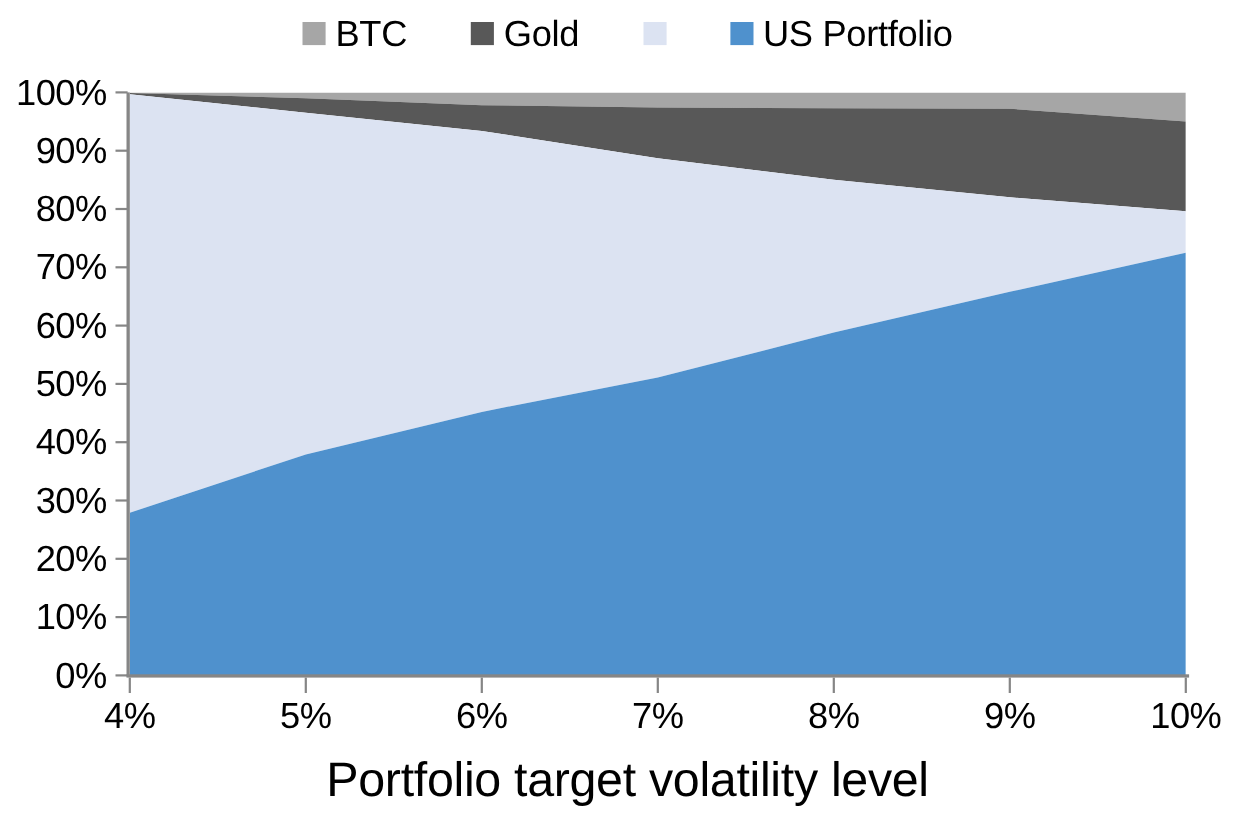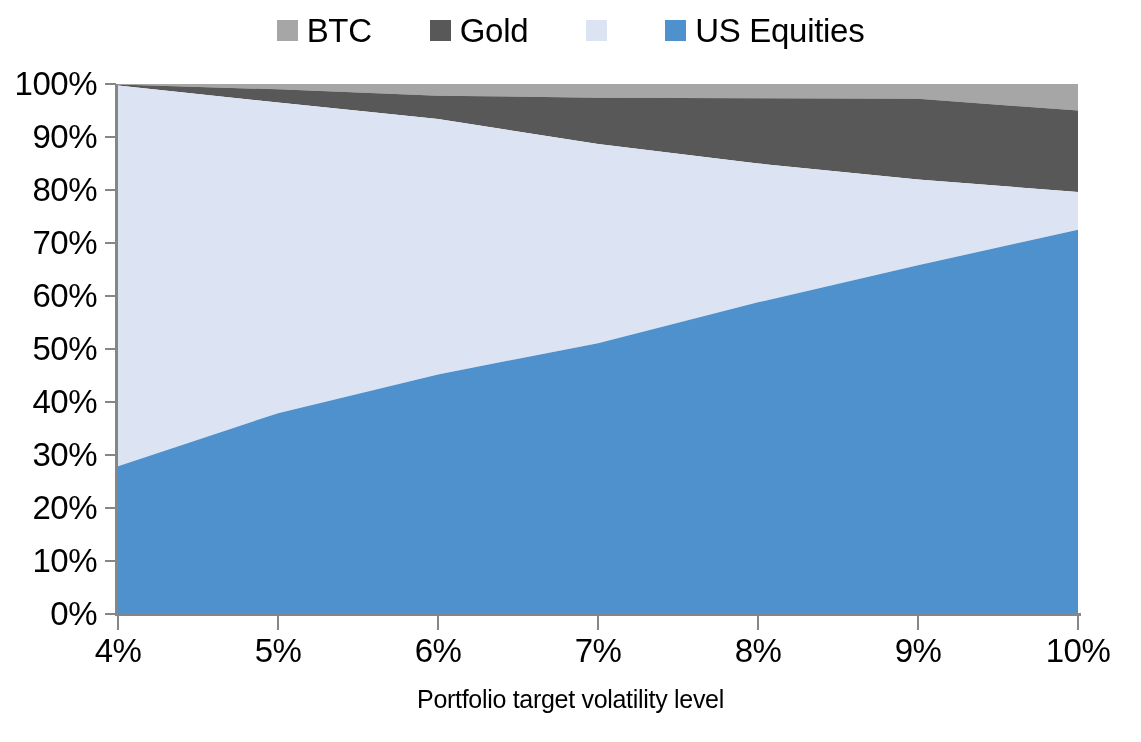--- a/index.html
+++ b/index.html
@@ -120,21 +120,21 @@
     letter-spacing: -0.5px;
   }
 
   
   #x-axis-title {
     position: absolute;
     left: 0;
     top: 685px;
     width: 1141px;
     text-align: center;
-    font-size: 25px;
+    font-size: 44px;
     color: #000000;
     letter-spacing: -0.3px;
   }
 </style>
 </head>
 <body>
 
 <div id="chart-root">
 
   <div id="legend">
@@ -144,21 +144,21 @@
     </div>
     <div class="legend-item">
       <span class="legend-swatch" style="background: rgb(88, 88, 88);"></span>
       <span class="legend-label">Gold</span>
     </div>
     <div class="legend-item">
       <span class="legend-swatch" style="background: rgb(220, 227, 242);"></span>
     </div>
     <div class="legend-item">
       <span class="legend-swatch" style="background: rgb(79, 145, 205);"></span>
-      <span class="legend-label">US Equities</span>
+      <span class="legend-label">US Portfolio</span>
     </div>
   </div>
 
   <div id="plot-wrap">
     <svg id="plot-svg" viewBox="0 0 960 530" preserveAspectRatio="none">
       <path id="band-btc" d="M0.00 0.00 L160.00 0.00 L320.00 0.00 L480.00 0.00 L640.00 0.00 L800.00 0.00 L960.00 0.00 L960.00 26.50 L800.00 14.84 L640.00 14.31 L480.00 13.78 L320.00 11.66 L160.00 5.30 L0.00 0.53 Z" fill="#a6a6a6"></path>
       <path id="band-gold" d="M0.00 0.53 L160.00 5.30 L320.00 11.66 L480.00 13.78 L640.00 14.31 L800.00 14.84 L960.00 26.50 L960.00 108.12 L800.00 95.40 L640.00 79.50 L480.00 59.89 L320.00 34.98 L160.00 18.55 L0.00 1.59 Z" fill="#585858"></path>
       <path id="band-us-bonds" d="M0.00 1.59 L160.00 18.55 L320.00 34.98 L480.00 59.89 L640.00 79.50 L800.00 95.40 L960.00 108.12 L960.00 145.75 L800.00 181.26 L640.00 218.36 L480.00 259.17 L320.00 290.44 L160.00 329.13 L0.00 382.13 Z" fill="#dce3f2"></path>
       <path id="band-us-equities" d="M0.00 382.13 L160.00 329.13 L320.00 290.44 L480.00 259.17 L640.00 218.36 L800.00 181.26 L960.00 145.75 L960.00 530.00 L800.00 530.00 L640.00 530.00 L480.00 530.00 L320.00 530.00 L160.00 530.00 L0.00 530.00 Z" fill="#4f91cd"></path>
     </svg>

